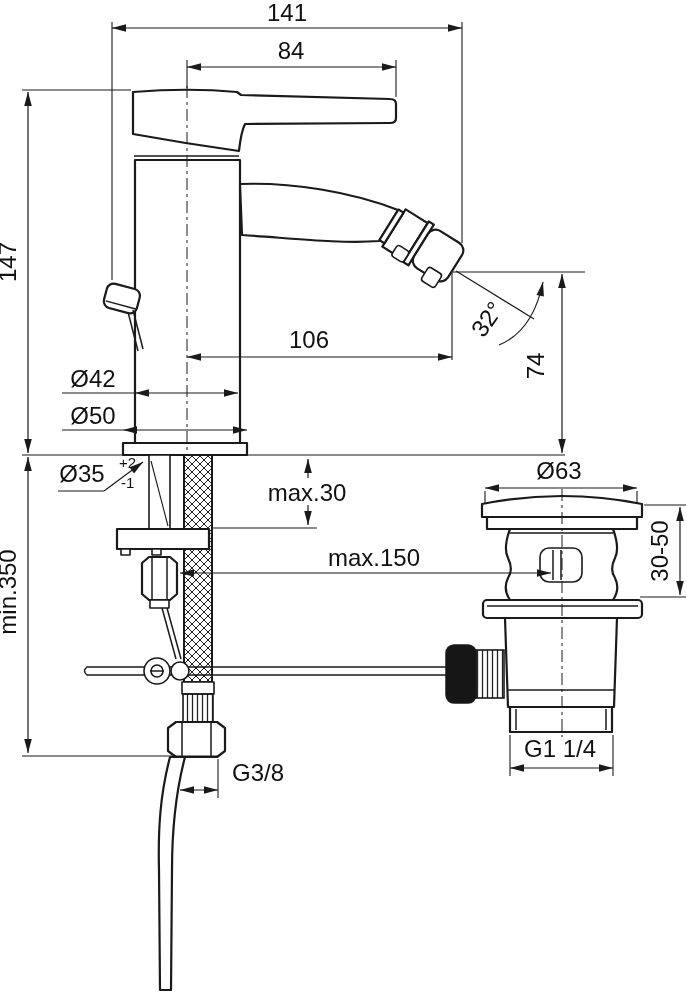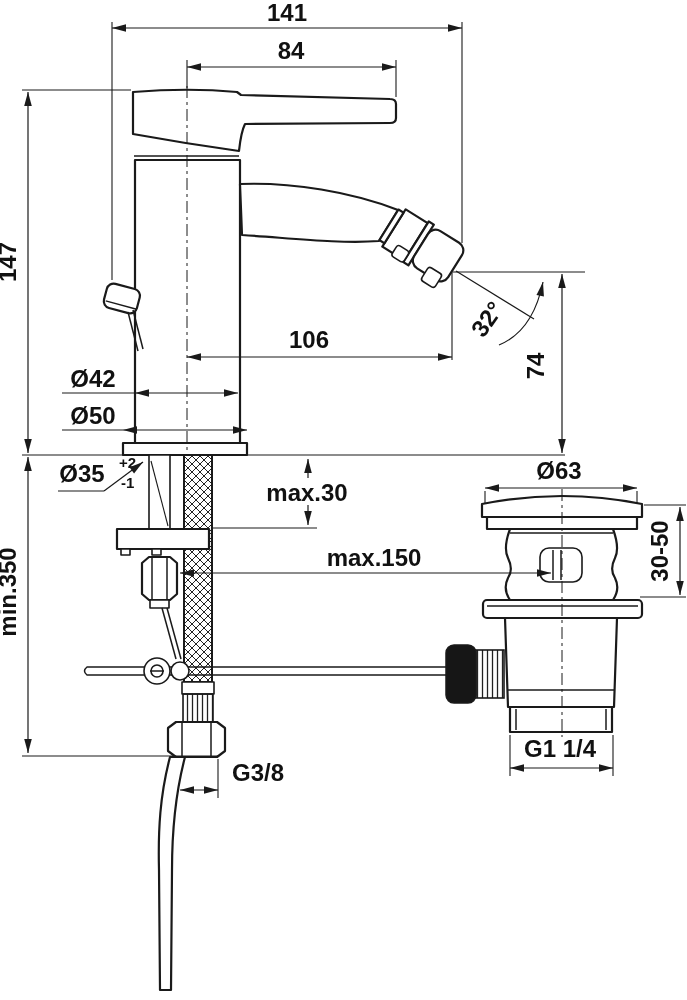--- a/index.html
+++ b/index.html
@@ -2,21 +2,20 @@
 <html><head>
 <meta charset="utf-8">
 <style>
   html,body{margin:0;padding:0;background:#ffffff;}
   .stage{
     position:relative;
     width:687px;height:1000px;
     background:#ffffff;
     font-family:"Liberation Sans", sans-serif;
     overflow:hidden;
-    font-weight:bold;
   }
   svg{position:absolute;left:0;top:0;}
   .outline{fill:#ffffff;stroke:#1a1a1a;stroke-width:2.2;stroke-linejoin:round;}
   .outline-thin{fill:none;stroke:#1a1a1a;stroke-width:1.5;stroke-linejoin:round;}
   .detail{fill:#ffffff;stroke:#1a1a1a;stroke-width:1.6;stroke-linejoin:round;}
   .dim{fill:none;stroke:#1a1a1a;stroke-width:1.2;}
   .ext{fill:none;stroke:#1a1a1a;stroke-width:1.1;}
   .cline{fill:none;stroke:#1a1a1a;stroke-width:1;stroke-dasharray:12 4 3 4;}
   .dimtext{fill:#111111;font-size:24px;font-family:"Liberation Sans", sans-serif;}
   .toltext{fill:#111111;font-size:15px;font-family:"Liberation Sans", sans-serif;}

